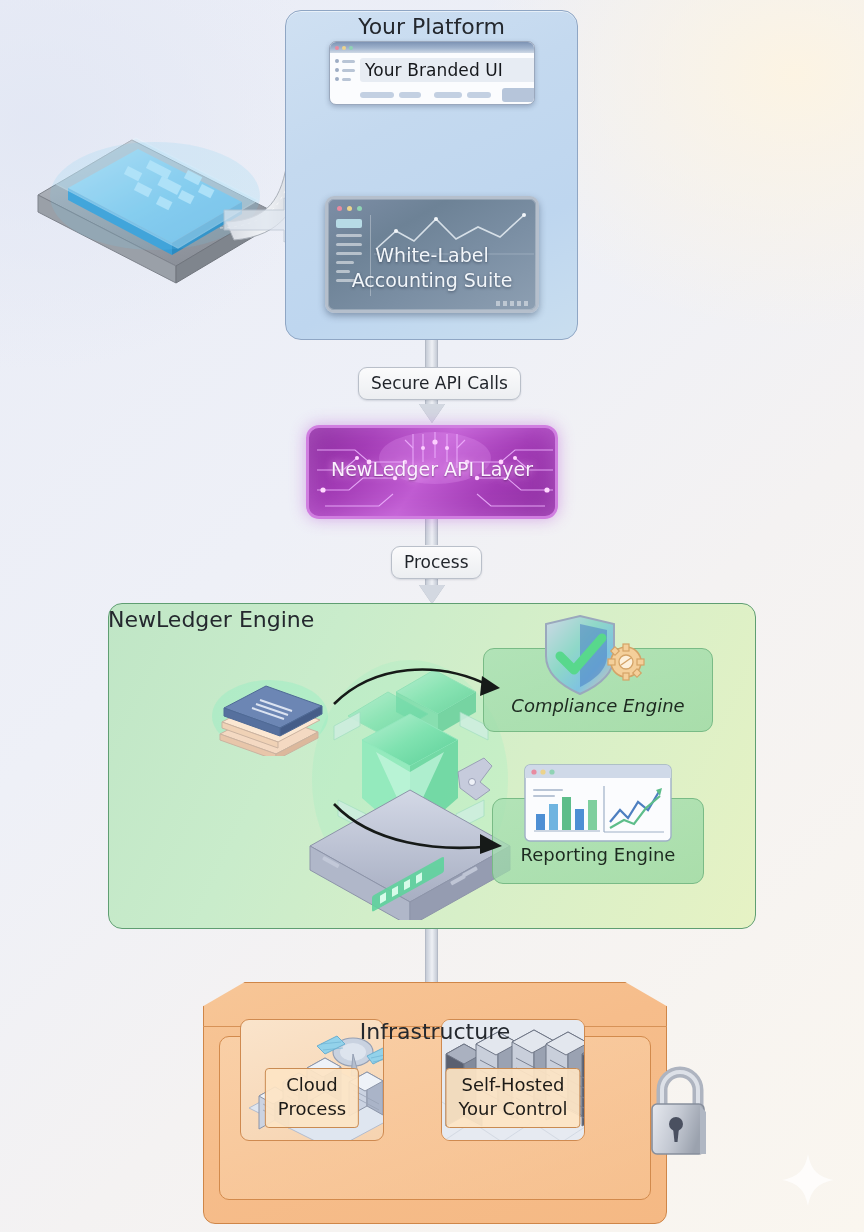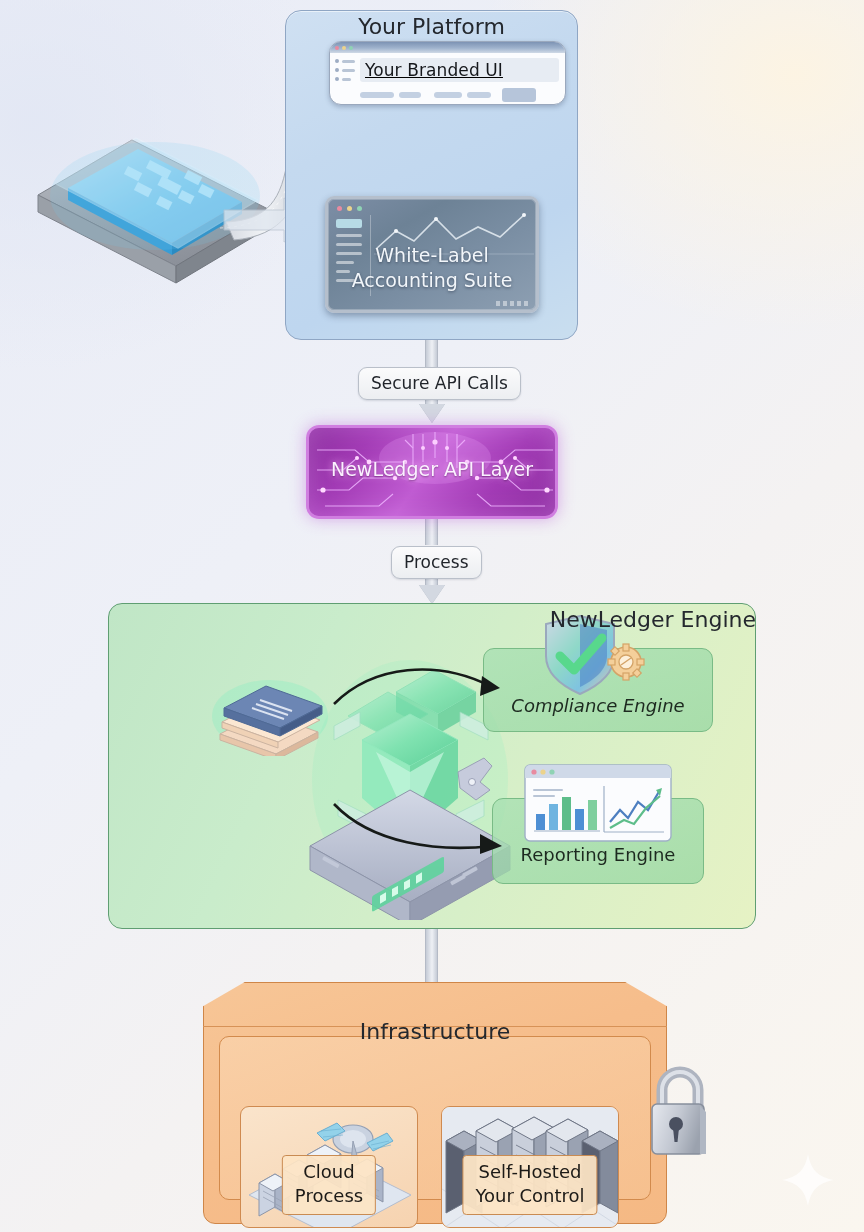--- a/index.html
+++ b/index.html
@@ -64,28 +64,27 @@
     position: absolute; left: 285px; top: 10px; width: 293px; height: 330px;
     border-radius: 16px;
     border: 1.6px solid #8fa6c4;
     background: linear-gradient(155deg, #cfe0f2 0%, #c4d9ef 35%, #bed6ef 70%, #c9deef 100%);
     box-shadow: inset 0 1px 0 rgba(255,255,255,.55);
     z-index: 10;
   }
 
   
   #branded-ui {
-    position: absolute; left: 329px; top: 41px; width: 237px; height: 64px;
-    border-radius: 12px;
+    position: absolute; left: 329px; top: 41px; width: 206px; height: 64px;
+    border-radius: 7px;
     background: #fbfcfe;
     border: 1px solid #9aa8bd;
     overflow: hidden;
     box-shadow: 0 2px 5px rgba(40,55,85,0.28);
     z-index: 20;
-    text-decoration: underline;
   }
   #branded-ui .titlebar {
     height: 11px;
     background: linear-gradient(180deg,#7d93b4 0%,#9fb3cd 55%,#cfd9e6 100%);
     display: flex; align-items: center; gap: 3px; padding-left: 5px;
   }
   #branded-ui .dot { width:4px;height:4px;border-radius:50%; }
   .d-red{background:#e88ba0;} .d-yel{background:#ecd38c;} .d-grn{background:#8fd3b4;}
   #branded-ui .body { display: flex; height: 53px; }
   #branded-ui .side { width: 28px; padding: 6px 3px 0 5px; }
@@ -184,21 +183,21 @@
   }
   #infra-lip {
     position:absolute; left:0; right:0; top:44px; height:1.4px; background:#d79257;
   }
   #infra-inner {
     position:absolute; left:16px; top:54px; right:16px; bottom:24px;
     border:1.5px solid #d28a4c; border-radius:10px;
     background: linear-gradient(160deg,rgba(250,212,174,.72),rgba(247,197,150,.55));
   }
   .infra-cell {
-    position:absolute; top:1106px; width:178px; height:122px;
+    position:absolute; top:1019px; width:144px; height:122px;
     border:1.4px solid #cf8a50; border-radius:9px;
     overflow:hidden; z-index:20;
     background: linear-gradient(160deg,#fae4cb,#f6d3b0);
   }
   #cell-cloud { left:240px; }
   #cell-self  { left:441px; }
   .infra-plaque {
     position:absolute; left:50%; transform:translateX(-50%);
     top:48px; padding:4px 12px 6px;
     background: rgba(253,228,196,.93);
@@ -384,21 +383,21 @@
     </svg>
     <div class="api-text">NewLedger API Layer</div>
   </div>
 
   <div class="vline" style="left:425px; top:519px; height:26px;"></div>
   <div class="pill" style="left:391px; top:546px;">Process</div>
   <div class="vline" style="left:425px; top:576px; height:12px;"></div>
   <div class="vhead" style="left:419px; top:585px;"></div>
 
   <div id="engine-box"></div>
-  <div class="sect-title" style="left:108px; top:607px; width:648px; text-align:right;">NewLedger Engine</div>
+  <div class="sect-title" style="left:108px; top:607px; width:648px; text-align:left;">NewLedger Engine</div>
 
   <svg style="position:absolute;left:300px;top:630px;width:220px;height:290px;z-index:14" viewBox="0 0 220 290">
     <defs>
       <linearGradient id="cryst" x1="0" y1="0" x2="1" y2="1">
         <stop offset="0%" stop-color="#b8f0d2"></stop>
           <stop offset="50%" stop-color="#7fe2b0"></stop>
         <stop offset="100%" stop-color="#5ccf98"></stop>
       </linearGradient>
       <linearGradient id="srvr" x1="0" y1="0" x2="0" y2="1">
         <stop offset="0%" stop-color="#d3d8e6"></stop>

